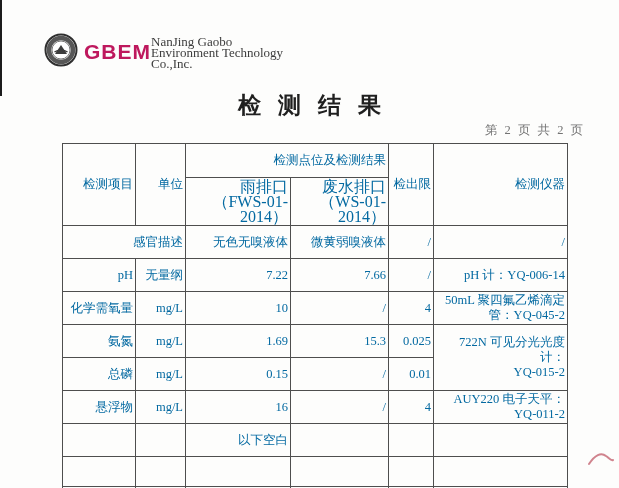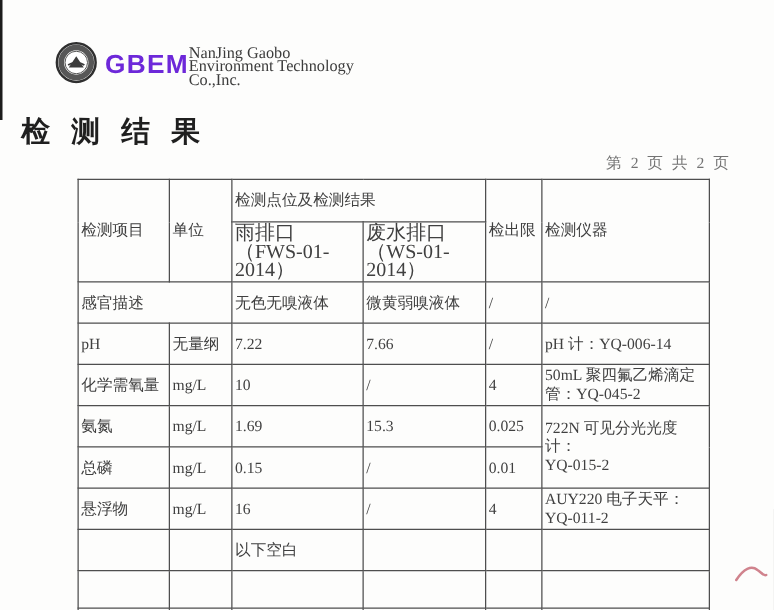--- a/index.html
+++ b/index.html
@@ -16,49 +16,49 @@
     position: absolute; left: 0; top: 0;
     width: 2px; height: 96px;
     background: #1c1c1c;
   }
   
   .letterhead { position: absolute; left: 44px; top: 30px; width: 560px; height: 45px; }
   .emblem { position: absolute; left: 0; top: 3px; }
   .brand {
     position: absolute; left: 40px; top: 10px;
     font-family: "Liberation Sans", sans-serif;
-    font-weight: bold; font-size: 21px; letter-spacing: 1px; color: #6d28d9;
+    font-weight: bold; font-size: 21px; letter-spacing: 1px; color: #be185d;
   }
   .company {
     position: absolute; left: 107px; top: 6px;
     font-size: 13px; line-height: 11px; color: #3c3c3c;
   }
   .doc-number {
     position: absolute; left: 310px; top: 18px;
     font-size: 12.5px; color: #333; letter-spacing: 1px;
   }
   
   .title {
     position: absolute; left: 0; top: 90px; width: 619px;
-    text-align: left; font-size: 23px; font-weight: bold;
+    text-align: center; font-size: 23px; font-weight: bold;
     letter-spacing: 17px; text-indent: 17px; color: #1f1f1f;
   }
   .page-info {
     position: absolute; right: 34px; top: 122px;
     font-size: 12.5px; letter-spacing: 2px; color: #737373;
   }
   
   table.results {
     position: absolute; left: 62px; top: 143px;
     width: 505px; border-collapse: collapse; table-layout: fixed;
   }
   table.results td {
     border: 1px solid #4e4e4e;
-    text-align: left; vertical-align: middle;
-    font-size: 12.5px; color: #404040;
+    text-align: right; vertical-align: middle;
+    font-size: 12.5px; color: #0369a1;
     padding: 1px 2px; line-height: 15px;
     overflow: hidden;
   }
   tr.hrow1 td { height: 34px; }
   tr.hrow2 td { height: 33px; }
   tr.drow  td { height: 33px; }
   tr.erow  td { height: 30px; }
   .cell-sub { font-size: 16px; }
   .instr { font-size: 12px; line-height: 16px; margin-left: 16px; }
   

